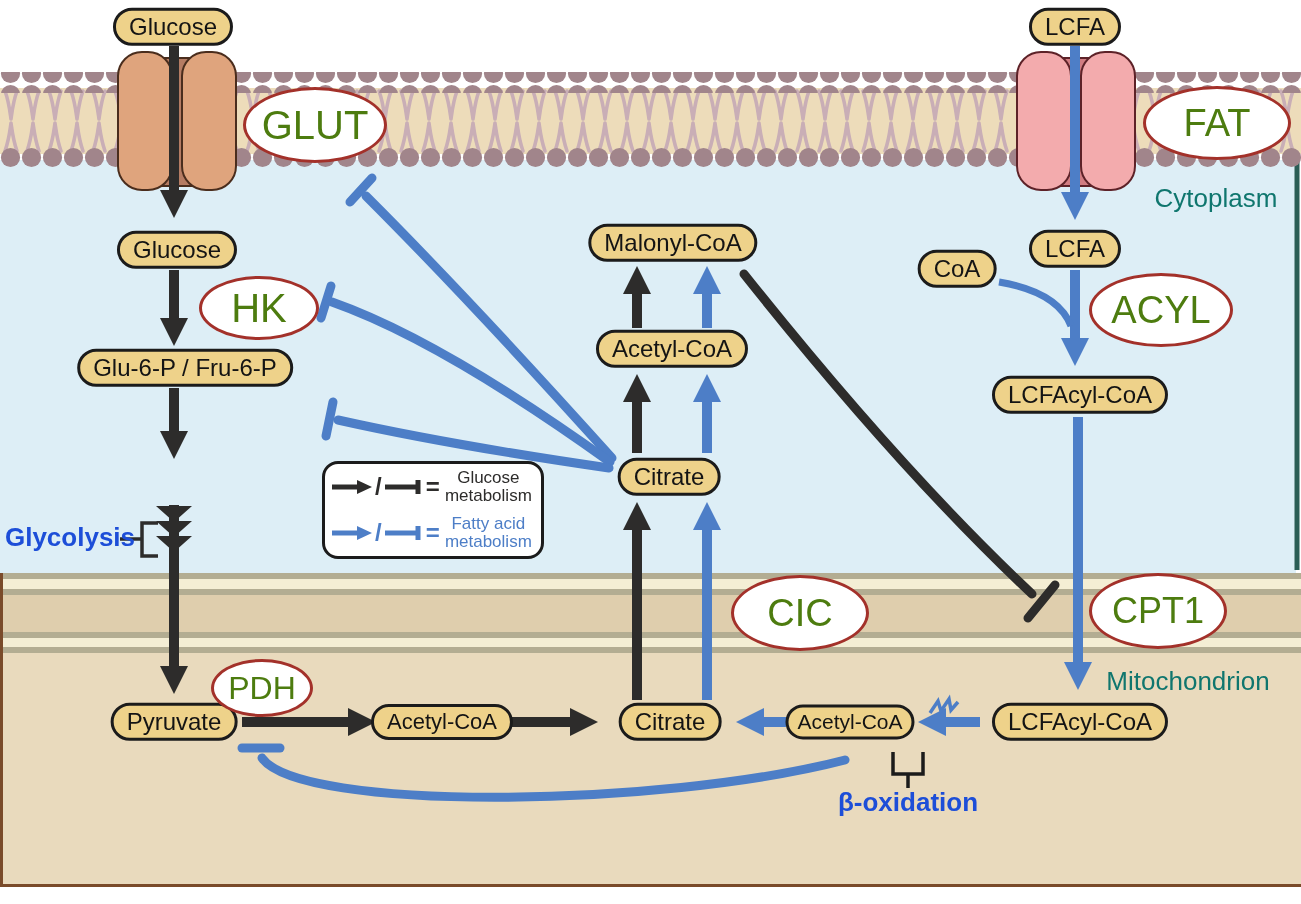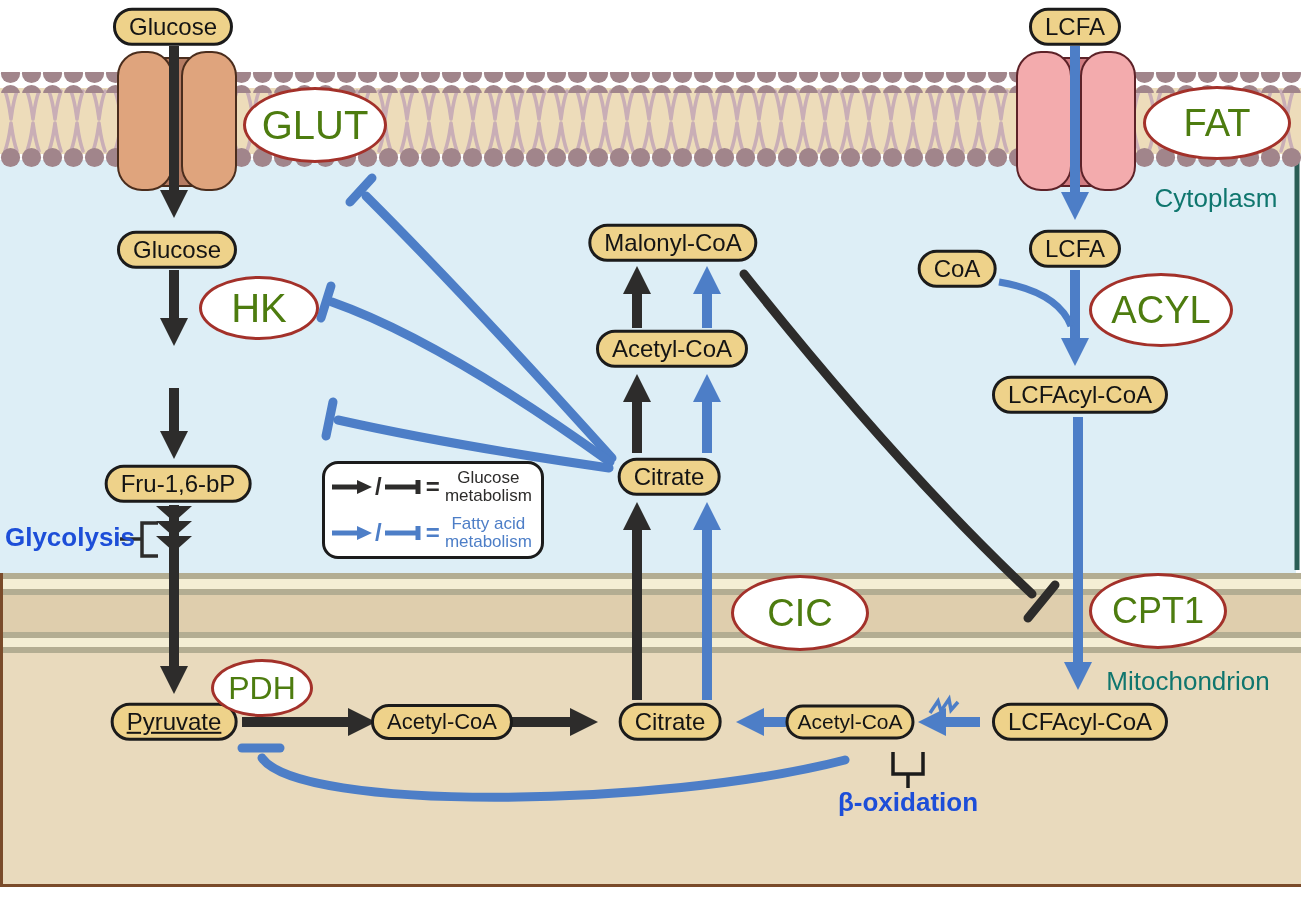--- a/index.html
+++ b/index.html
@@ -140,28 +140,28 @@
 
     <g stroke="#1b1b1b" stroke-width="3.5" fill="none">
       <path d="M893,752 L893,774 L923,774 L923,752"></path>
       <line x1="908" y1="774" x2="908" y2="788"></line>
     </g>
   </svg>
 
   <div class="pill" style="left:173px;top:27px;">Glucose</div>
   <div class="pill" style="left:1075px;top:27px;">LCFA</div>
   <div class="pill" style="left:177px;top:250px;">Glucose</div>
-  <div class="pill" style="left:178px;top:484px;">Fru-1,6-bP</div>
+  <div class="pill" style="left:185px;top:368px;">Glu-6-P / Fru-6-P</div>
   <div class="pill" style="left:673px;top:243px;">Malonyl-CoA</div>
   <div class="pill" style="left:672px;top:349px;">Acetyl-CoA</div>
   <div class="pill" style="left:669px;top:477px;">Citrate</div>
   <div class="pill" style="left:957px;top:269px;">CoA</div>
   <div class="pill" style="left:1075px;top:249px;">LCFA</div>
   <div class="pill" style="left:1080px;top:395px;">LCFAcyl-CoA</div>
-  <div class="pill" style="left:174px;top:722px;text-decoration:underline;">Pyruvate</div>
+  <div class="pill" style="left:174px;top:722px;">Pyruvate</div>
   <div class="pill" style="left:442px;top:722px;font-size:22px;">Acetyl-CoA</div>
   <div class="pill" style="left:670px;top:722px;">Citrate</div>
   <div class="pill" style="left:850px;top:722px;font-size:21px;padding:3px 9px;">Acetyl-CoA</div>
   <div class="pill" style="left:1080px;top:722px;">LCFAcyl-CoA</div>
 
   <div class="enzyme" style="left:315px;top:125px;width:138px;height:70px;font-size:40px;">GLUT</div>
   <div class="enzyme" style="left:1217px;top:123px;width:142px;height:68px;font-size:38px;">FAT</div>
   <div class="enzyme" style="left:259px;top:308px;width:114px;height:58px;font-size:40px;">HK</div>
   <div class="enzyme" style="left:262px;top:688px;width:96px;height:52px;font-size:32px;">PDH</div>
   <div class="enzyme" style="left:800px;top:613px;width:132px;height:70px;font-size:38px;">CIC</div>

